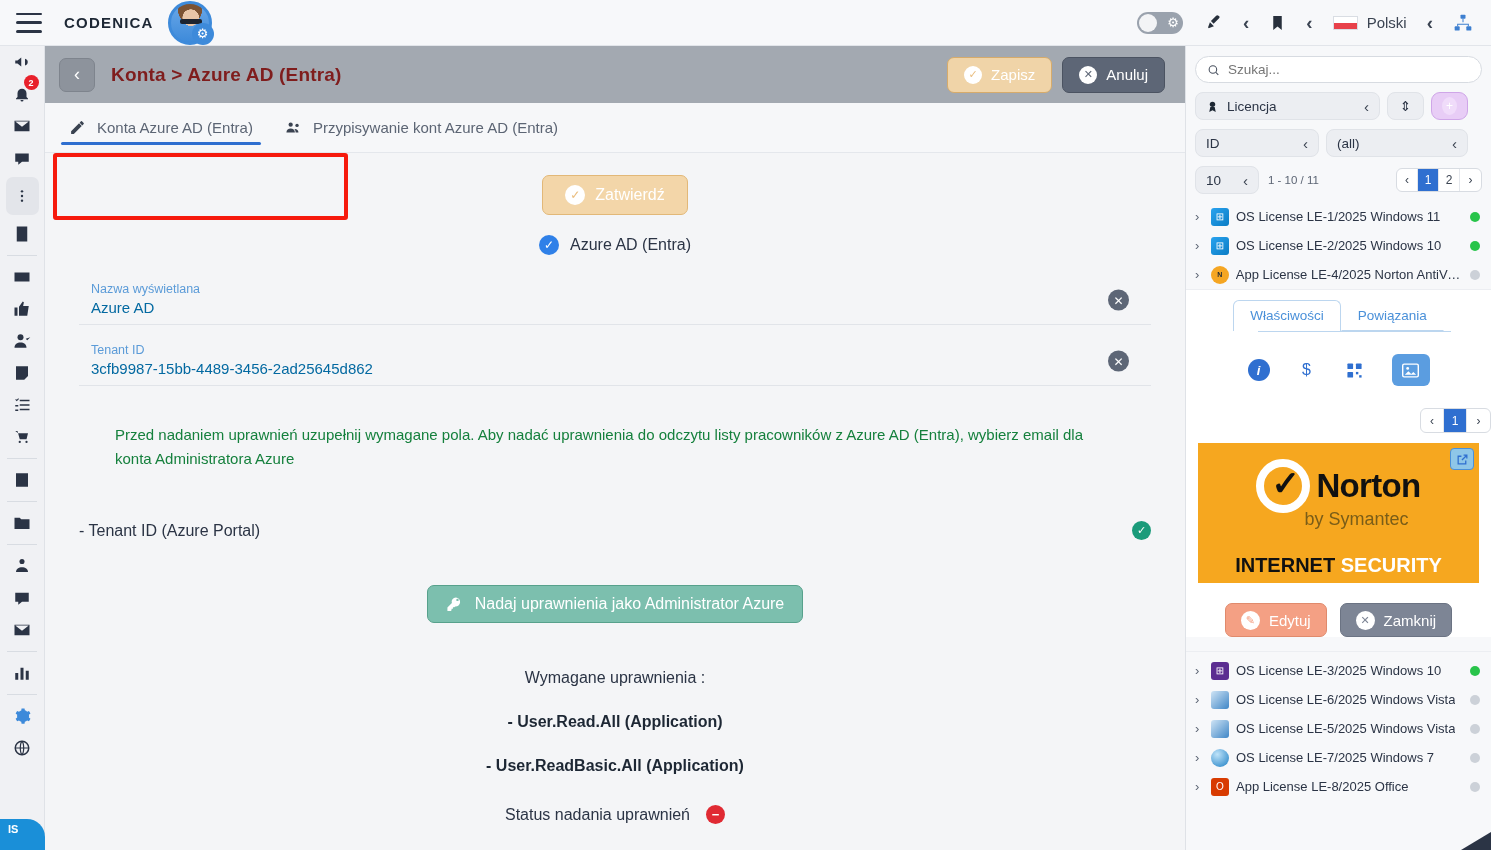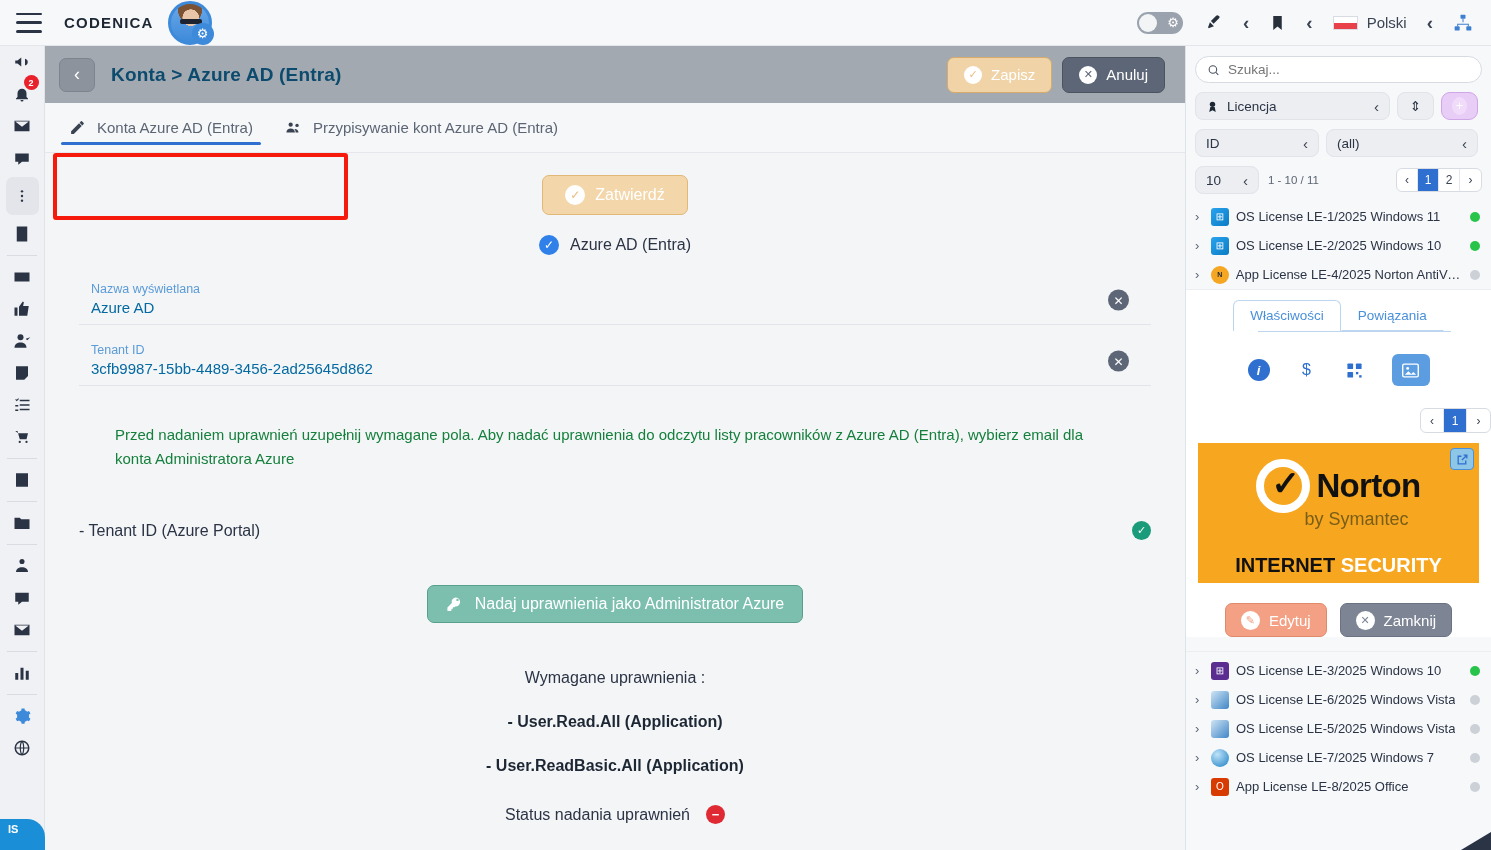--- a/index.html
+++ b/index.html
@@ -79,21 +79,21 @@
 
   
   .main { position:absolute; left:45px; top:46px; width:1140px; height:804px; background:#f4f5f7; overflow:hidden;}
   .page-head {
     height:57px; background:#a3a9b1; display:flex; align-items:center; padding:0 14px;
   }
   .back-btn {
     width:36px; height:34px; border-radius:7px; background:#8d939c; border:1px solid #7e848d;
     display:flex; align-items:center; justify-content:center; color:#fff; font-size:18px; cursor:pointer;
   }
-  .page-title { margin-left:16px; font-size:19px; font-weight:bold; color:#0c4a6e; letter-spacing:.01em; }
+  .page-title { margin-left:16px; font-size:19px; font-weight:bold; color:#7f1d1d; letter-spacing:.01em; }
   .head-actions { margin-left:auto; display:flex; gap:10px; padding-right:6px;}
   .btn {
     display:flex; align-items:center; gap:9px; height:36px; padding:0 16px; border-radius:7px;
     font-size:15px; cursor:pointer; border:1px solid transparent;
   }
   .btn .cic { width:18px; height:18px; border-radius:50%; display:flex; align-items:center; justify-content:center; font-size:11px; }
   .btn-save { background:#f0d4a8; border-color:#d6ab6b; color:#ffffff; }
   .btn-save .cic { background:#ffffff; color:#e9bd7f; }
   .btn-cancel { background:#5d6676; border-color:#4b5361; color:#ffffff; }
   .btn-cancel .cic { background:#ffffff; color:#5d6676; }
@@ -153,21 +153,21 @@
   .right {
     position:absolute; left:1185px; top:46px; width:306px; height:804px;
     background:#f7f8fa; border-left:1px solid #dfe2e7; overflow:hidden;
   }
   .search {
     margin:10px 9px 0 9px; height:27px; background:#ffffff; border:1px solid #d7dbe1; border-radius:14px;
     display:flex; align-items:center; padding:0 11px; gap:8px;
   }
   .search input { border:0; outline:0; font-size:13.5px; color:#7f1d1d; background:transparent; width:100%; font-family:inherit;}
   .search svg{ width:14px;height:14px;fill:none;stroke:#4a5260;stroke-width:2;}
-  .r-row { display:flex; gap:7px; margin:9px 13px 0 9px; }
+  .r-row { display:flex; gap:7px; margin:9px 23px 0 9px; }
   .pill {
     background:#eceef2; border:1px solid #e0e3e8; border-radius:8px; height:28px;
     display:flex; align-items:center; padding:0 10px; font-size:13.5px; color:#2b3445; cursor:pointer;
   }
   .pill .pc { margin-left:auto; font-size:15px; color:#3b4452; }
   .pill-licencja { flex:1; gap:8px; }
   .pill-sort { width:37px; justify-content:center; }
   .pill-add {
     width:37px; justify-content:center; background:#e8cdf6; border:1px solid #cfa6e8; border-radius:9px;
   }

